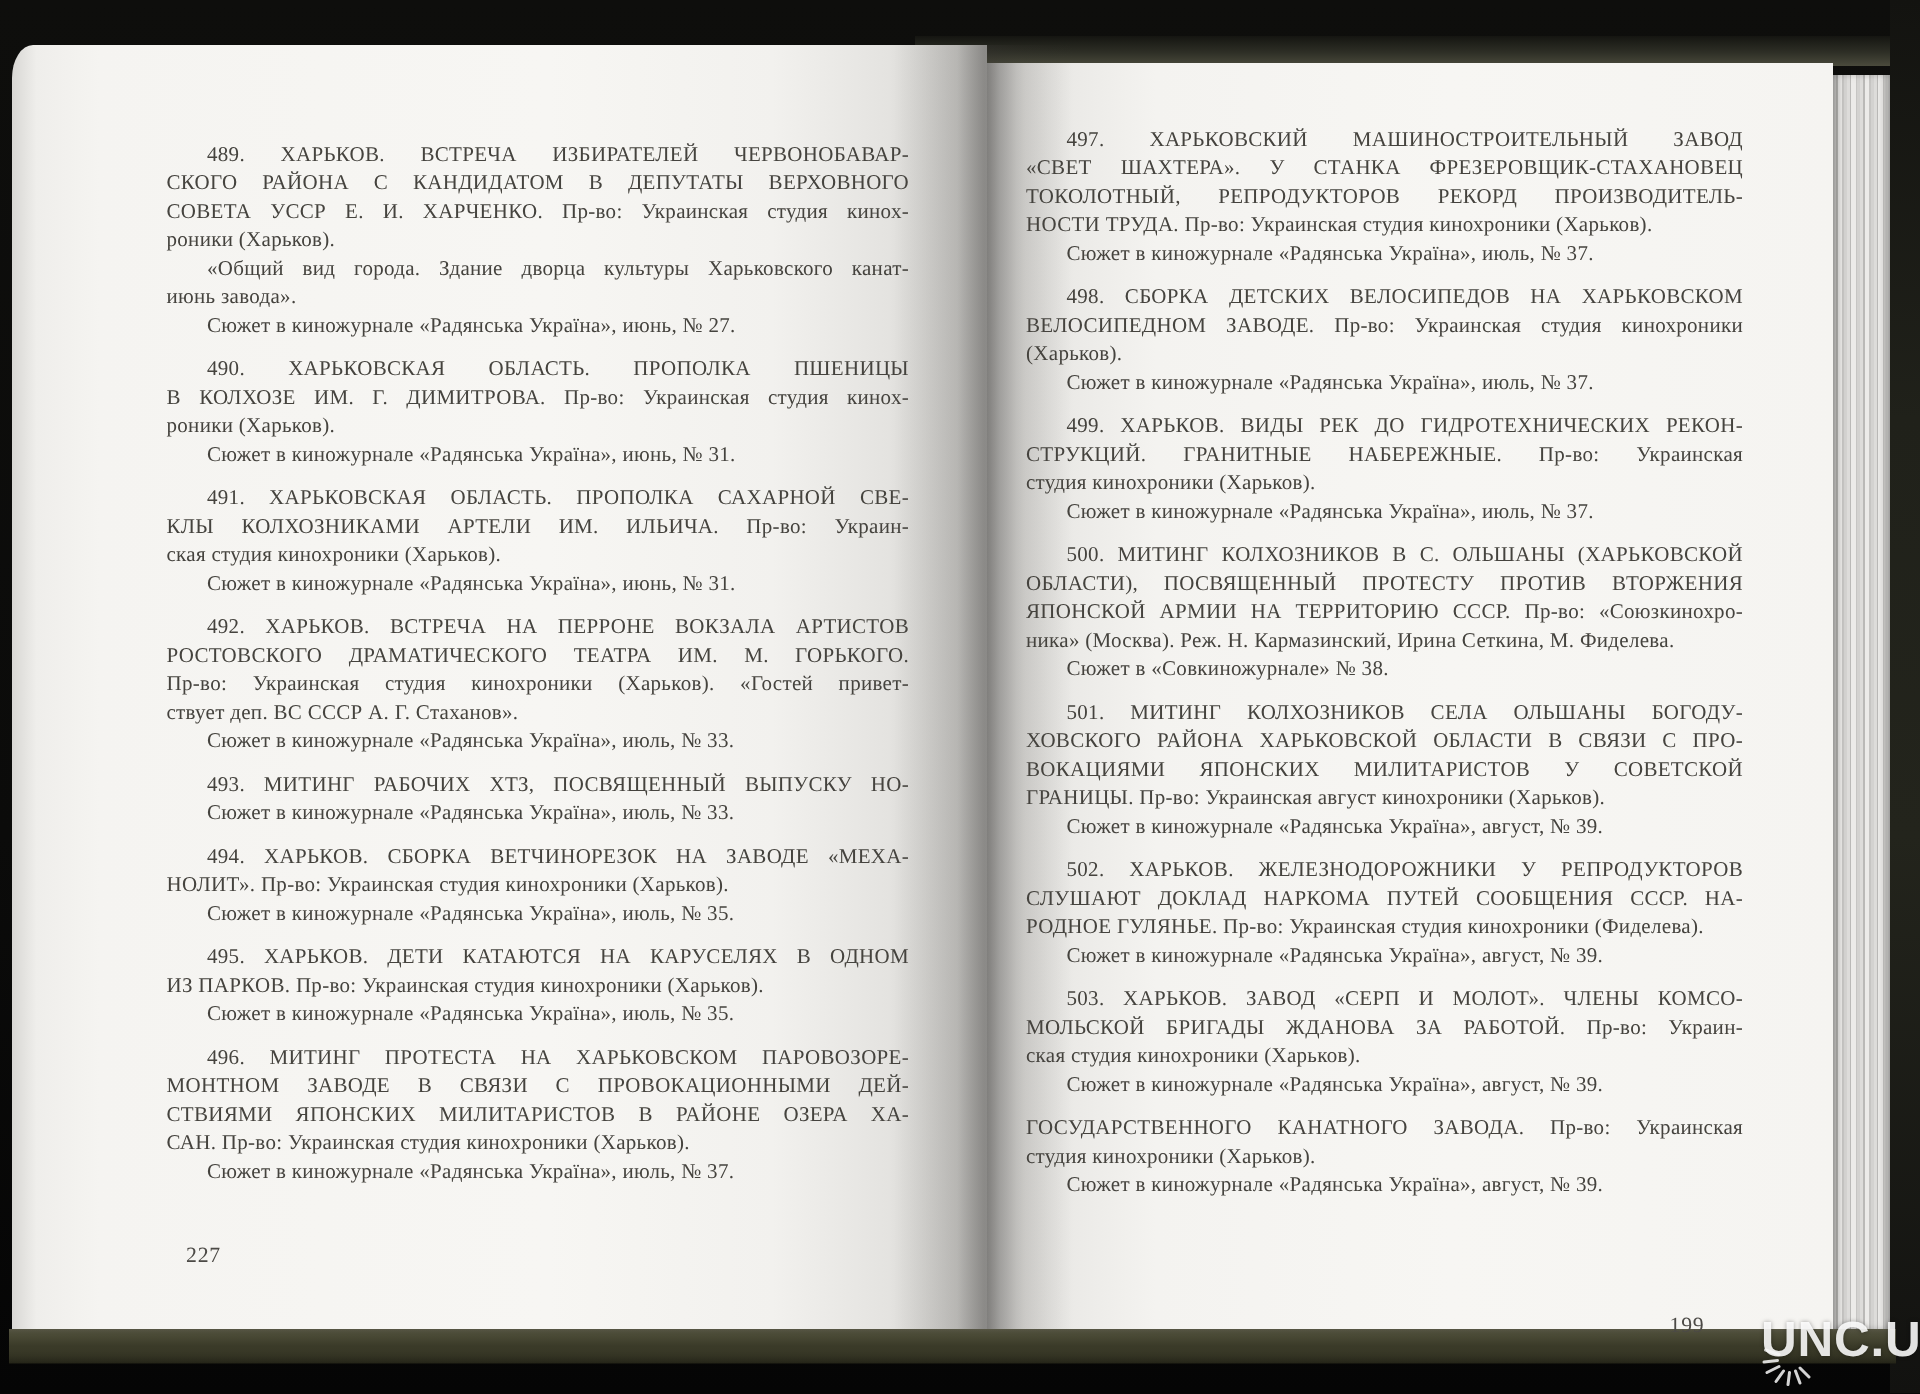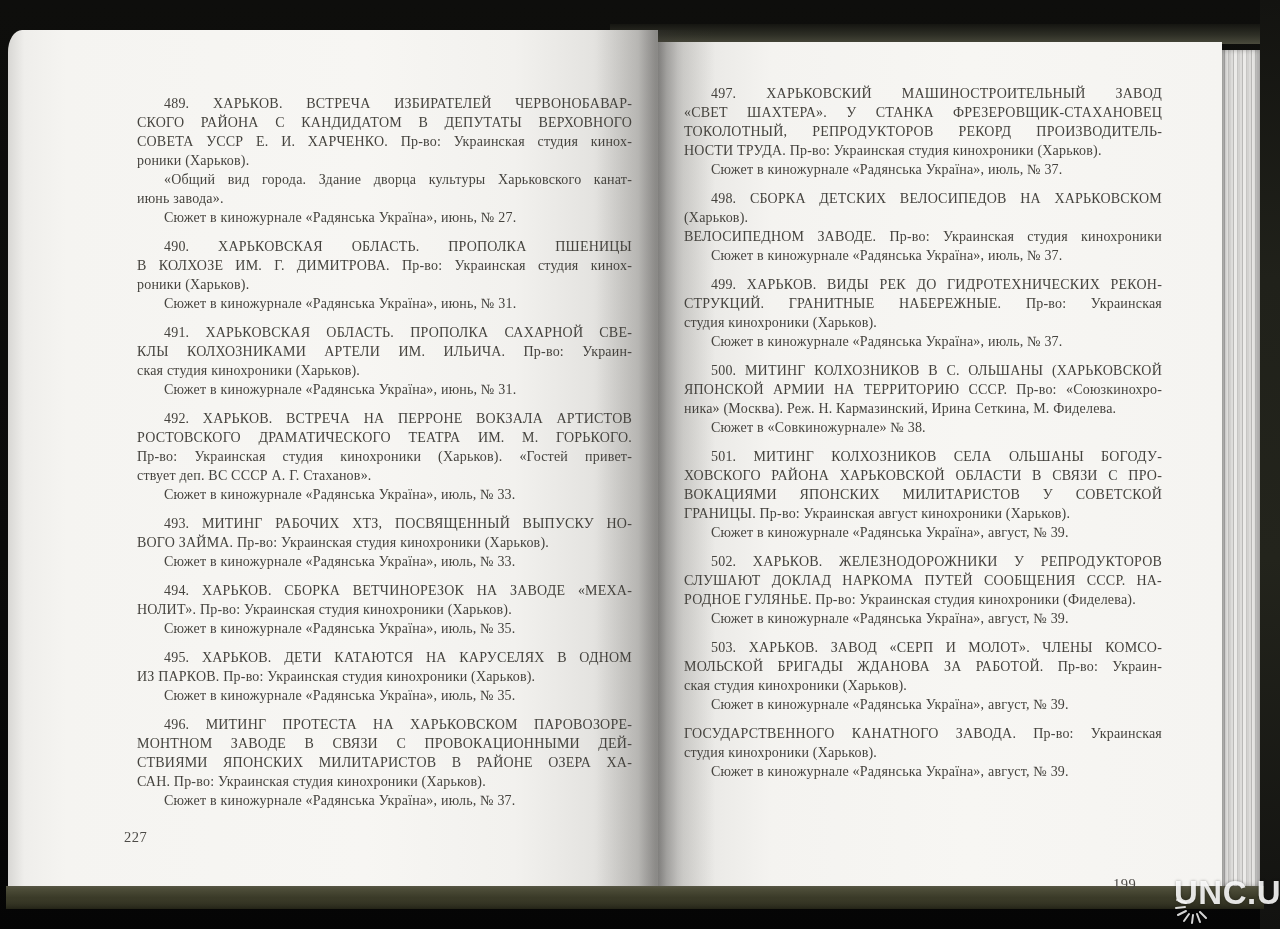--- a/index.html
+++ b/index.html
@@ -39,21 +39,21 @@
   .cover-bottom-edge {
     position:absolute; left:6px; top:886px; width:1258px; height:23px;
     background:linear-gradient(180deg,#63625022 0%,#4a4a36 18%,#3a3a28 50%,#20201500 100%),
                linear-gradient(180deg,#565544 0%,#3c3c2a 45%,#232317 100%);
   }
   
   .text-col {
     position:absolute; color:#45433e; font-size:14px; line-height:19px;
     letter-spacing:0.2px; text-rendering:optimizeLegibility;
   }
-  #left-col  { left:137px; top:94px;  width:495px; }
+  #left-col  { left:111px; top:94px;  width:495px; }
   #right-col { left:684px; top:84px;  width:478px; }
   .entry { margin:0 0 10px 0; }
   .para  { margin:0; }
   .line  { text-align:justify; text-align-last:justify; white-space:normal; }
   .line.last  { text-align-last:left; }
   .line.first { text-indent:27px; }
   .page-number {
     position:absolute; color:#4c4a46; font-size:14.5px; letter-spacing:0.5px;
   }
   #pageno-left  { left:124px;  top:829px; }
@@ -129,21 +129,20 @@
           <div class="line">Пр-во: Украинская студия кинохроники (Харьков). «Гостей привет-</div>
           <div class="line last">ствует деп. ВС СССР А. Г. Стаханов».</div>
         </div>
         <div class="para">
           <div class="line first last">Сюжет в киножурнале «Радянська Україна», июль, № 33.</div>
         </div>
       </div>
       <div class="entry">
         <div class="para">
           <div class="line first">493. МИТИНГ РАБОЧИХ ХТЗ, ПОСВЯЩЕННЫЙ ВЫПУСКУ НО-</div>
-          <div class="line last">ВОГО ЗАЙМА. Пр-во: Украинская студия кинохроники (Харьков).</div>
         </div>
         <div class="para">
           <div class="line first last">Сюжет в киножурнале «Радянська Україна», июль, № 33.</div>
         </div>
       </div>
       <div class="entry">
         <div class="para">
           <div class="line first">494. ХАРЬКОВ. СБОРКА ВЕТЧИНОРЕЗОК НА ЗАВОДЕ «МЕХА-</div>
           <div class="line last">НОЛИТ». Пр-во: Украинская студия кинохроники (Харьков).</div>
         </div>
@@ -180,40 +179,41 @@
           <div class="line">ТОКОЛОТНЫЙ, РЕПРОДУКТОРОВ РЕКОРД ПРОИЗВОДИТЕЛЬ-</div>
           <div class="line last">НОСТИ ТРУДА. Пр-во: Украинская студия кинохроники (Харьков).</div>
         </div>
         <div class="para">
           <div class="line first last">Сюжет в киножурнале «Радянська Україна», июль, № 37.</div>
         </div>
       </div>
       <div class="entry">
         <div class="para">
           <div class="line first">498. СБОРКА ДЕТСКИХ ВЕЛОСИПЕДОВ НА ХАРЬКОВСКОМ</div>
+          <div class="line">ВЕЛОСИПЕДНОМ ЗАВОДЕ. Пр-во: Украинская студия кинохроники</div>
           <div class="line last">(Харьков).</div>
-          <div class="line">ВЕЛОСИПЕДНОМ ЗАВОДЕ. Пр-во: Украинская студия кинохроники</div>
         </div>
         <div class="para">
           <div class="line first last">Сюжет в киножурнале «Радянська Україна», июль, № 37.</div>
         </div>
       </div>
       <div class="entry">
         <div class="para">
           <div class="line first">499. ХАРЬКОВ. ВИДЫ РЕК ДО ГИДРОТЕХНИЧЕСКИХ РЕКОН-</div>
           <div class="line">СТРУКЦИЙ. ГРАНИТНЫЕ НАБЕРЕЖНЫЕ. Пр-во: Украинская</div>
           <div class="line last">студия кинохроники (Харьков).</div>
         </div>
         <div class="para">
           <div class="line first last">Сюжет в киножурнале «Радянська Україна», июль, № 37.</div>
         </div>
       </div>
       <div class="entry">
         <div class="para">
           <div class="line first">500. МИТИНГ КОЛХОЗНИКОВ В С. ОЛЬШАНЫ (ХАРЬКОВСКОЙ</div>
+          <div class="line">ОБЛАСТИ), ПОСВЯЩЕННЫЙ ПРОТЕСТУ ПРОТИВ ВТОРЖЕНИЯ</div>
           <div class="line">ЯПОНСКОЙ АРМИИ НА ТЕРРИТОРИЮ СССР. Пр-во: «Союзкинохро-</div>
           <div class="line last">ника» (Москва). Реж. Н. Кармазинский, Ирина Сеткина, М. Фиделева.</div>
         </div>
         <div class="para">
           <div class="line first last">Сюжет в «Совкиножурнале» № 38.</div>
         </div>
       </div>
       <div class="entry">
         <div class="para">
           <div class="line first">501. МИТИНГ КОЛХОЗНИКОВ СЕЛА ОЛЬШАНЫ БОГОДУ-</div>

